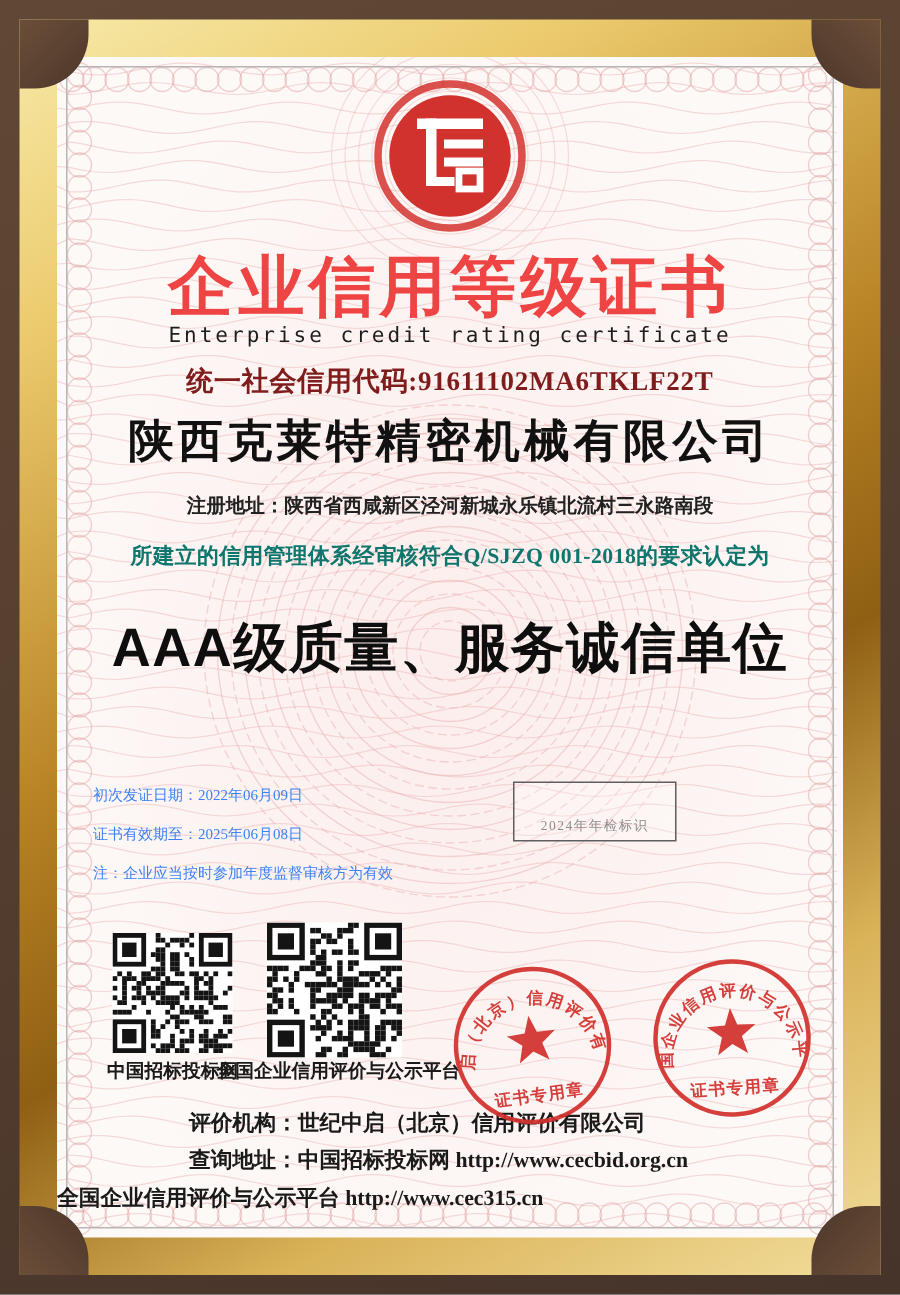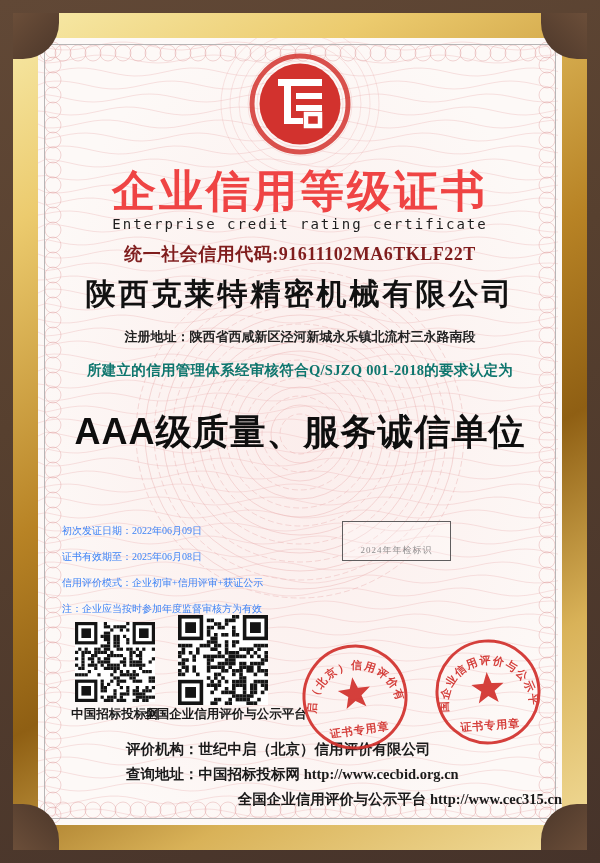--- a/index.html
+++ b/index.html
@@ -52,21 +52,21 @@
   .seal{position:absolute;width:110px;height:110px;z-index:5;opacity:.93;}
   .seal1{left:262px;top:604px;transform:rotate(-8deg);}
   .seal2{left:395px;top:599px;transform:rotate(-4deg);}
   .ring{font-size:11px;font-weight:700;letter-spacing:1.5px;fill:#d2322e;
         font-family:"Liberation Sans","DejaVu Sans",sans-serif;}
   .seal-bottom{font-size:11px;font-weight:700;letter-spacing:1px;fill:#d2322e;
         font-family:"Liberation Sans","DejaVu Sans",sans-serif;}
 
   .footer{left:0;right:0;top:699px;z-index:3;}
   .footer-row{padding-left:88px;font-size:14.5px;font-weight:700;color:#1a1a1a;line-height:25px;white-space:nowrap;}
-  .footer-row.center{padding-left:0;text-align:right;}
+  .footer-row.center{padding-left:0;text-align:left;}
 </style>
 </head>
 <body>
 
 <div class="page">
   <div class="gold">
     <div class="paper">
 
       <svg class="guilloche" id="guilloche" width="524" height="787">
           <path d="M0 8.0 L8 9.7 L16 11.1 L24 11.9 L32 11.9 L40 11.2 L48 9.8 L56 8.1 L64 6.4 L72 5.0 L80 4.1 L88 4.1 L96 4.7 L104 6.1 L112 7.8 L120 9.5 L128 10.9 L136 11.8 L144 12.0 L152 11.3 L160 10.0 L168 8.4 L176 6.6 L184 5.1 L192 4.2 L200 4.0 L208 4.6 L216 5.9 L224 7.5 L232 9.3 L240 10.8 L248 11.7 L256 12.0 L264 11.5 L272 10.2 L280 8.6 L288 6.8 L296 5.3 L304 4.3 L312 4.0 L320 4.5 L328 5.7 L336 7.3 L344 9.0 L352 10.6 L360 11.7 L368 12.0 L376 11.6 L384 10.4 L392 8.8 L400 7.1 L408 5.5 L416 4.4 L424 4.0 L432 4.4 L440 5.5 L448 7.0 L456 8.8 L464 10.4 L472 11.5 L480 12.0 L488 11.7 L496 10.6 L504 9.1 L512 7.3 L520 5.7" fill="none" stroke="#efc2c2" stroke-width="0.8" opacity="0.6"></path>
@@ -347,21 +347,20 @@
       <div class="abs centered subtitle-en">Enterprise credit rating certificate</div>
       <div class="abs centered credit-code">统一社会信用代码:91611102MA6TKLF22T</div>
       <div class="abs centered address">注册地址：陕西省西咸新区泾河新城永乐镇北流村三永路南段</div>
       <div class="abs centered company">陕西克莱特精密机械有限公司</div>
       <div class="abs centered statement">所建立的信用管理体系经审核符合Q/SJZQ 001-2018的要求认定为</div>
       <div class="abs centered rating">AAA级质量、服务诚信单位</div>
 
       <div class="abs fields">
         <div class="field-row"><span>初次发证日期：</span><span>2022年06月09日</span></div>
         <div class="field-row"><span>证书有效期至：</span><span>2025年06月08日</span></div>
-        <div class="field-row"><span>信用评价模式：</span><span>企业初审+信用评审+获证公示</span></div>
         <div class="field-row"><span>注：</span><span>企业应当按时参加年度监督审核方为有效</span></div>
       </div>
 
       <div class="abs marks">
         <div class="mark-box">
           <div class="mark-label">2024年年检标识</div>
         </div>
       </div>
 
       <svg class="abs qr qr1" id="qr1" width="80" height="80">

